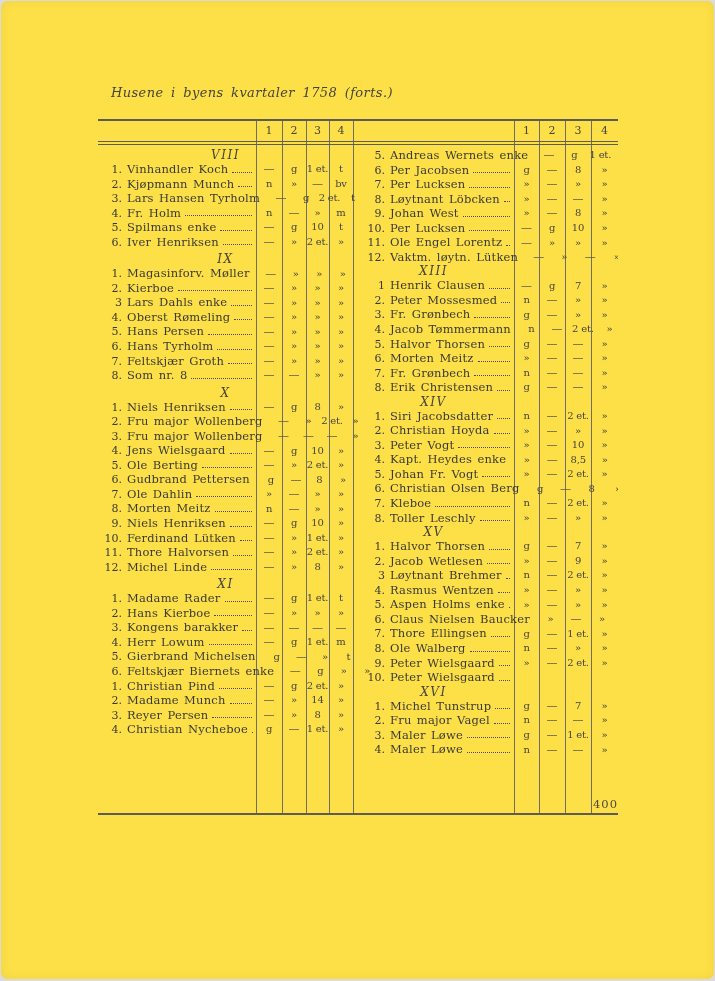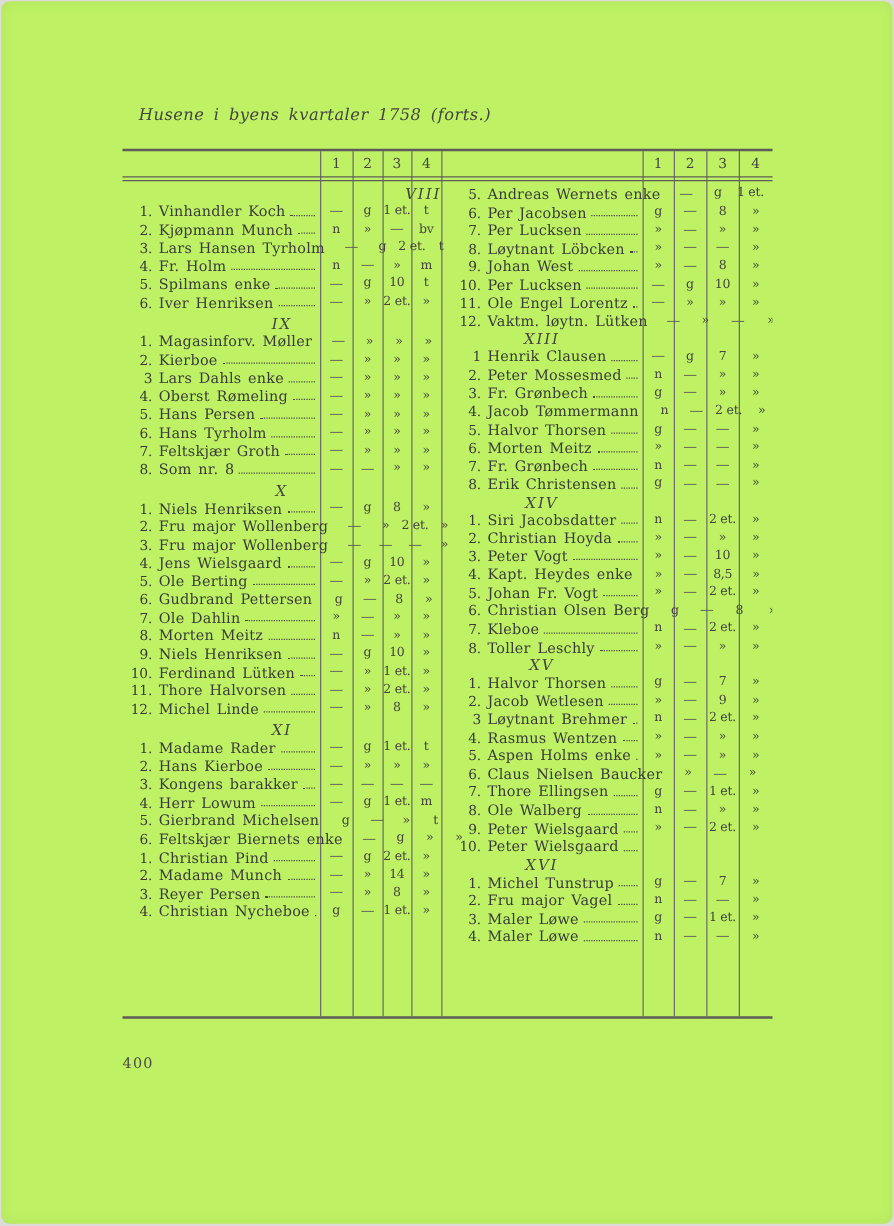--- a/index.html
+++ b/index.html
@@ -5,21 +5,21 @@
   html,body{margin:0;padding:0;}
   body{
     width:715px;height:981px;position:relative;
     background:#dcdbd7;
     font-family:"DejaVu Serif","Liberation Serif",serif;
     color:#3a3a38;
     overflow:hidden;
   }
   .page{
     position:absolute;left:1px;top:1px;right:1px;bottom:2px;
-    background:#bef264;
+    background:#fde047;
     border-radius:7px;
     box-shadow:inset 0 0 10px rgba(90,88,80,0.10);
   }
   .title{
     position:absolute;left:110px;top:84px;
     font-style:italic;font-size:13px;letter-spacing:.4px;word-spacing:3px;
     color:#45443f;white-space:nowrap;
   }
   .table{
     position:absolute;left:97px;top:118px;width:520px;height:696px;
@@ -41,21 +41,21 @@
   .half{display:flex;flex-direction:column;box-sizing:border-box;}
   .half-left{width:255px;}
   .half-right{width:265px;}
   .sec-head{
     height:14px;line-height:14px;text-align:center;
     font-style:italic;font-size:12px;letter-spacing:1.5px;color:#45443f;
     flex:none;
   }
   .half-left .sec-head{width:255px;margin-top:3px;}
   .half-right .sec-head{width:161px;}
-  .half-left .sec-head.first{margin-top:3px;text-align:right;}
+  .half-left .sec-head.first{margin-top:3px;}
   .row{
     height:14.55px;line-height:14px;display:flex;align-items:baseline;
     font-size:11.5px;flex:none;white-space:nowrap;
   }
   .half-right .row.first{margin-top:3px;}
   .num{flex:none;text-align:right;font-size:11px;color:#3a3a38;}
   .half-left .num{width:22px;margin-left:2px;}
   .half-right .num{width:24px;margin-left:8px;}
   .nm{flex:none;margin-left:5px;letter-spacing:.2px;word-spacing:1.5px;}
   .leader{
@@ -67,21 +67,21 @@
   .cell{
     flex:none;text-align:center;font-size:10px;color:#45443f;
     letter-spacing:-0.2px;overflow:visible;
   }
   .cell .dash{font-size:11px;color:#5a5954;}
   .half-left .c0{width:26px;} .half-left .c1{width:24px;}
   .half-left .c2{width:23px;} .half-left .c3{width:24px;}
   .half-right .c0{width:25px;} .half-right .c1{width:26px;}
   .half-right .c2{width:26px;} .half-right .c3{width:27px;}
   .page-number{
-    position:absolute;left:97px;width:520px;top:842px;text-align:left;
+    position:absolute;left:97px;width:520px;top:796px;text-align:right;
     font-size:11.5px;letter-spacing:1px;color:#4a4944;
   }
 </style>
 </head>
 <body>
 
 <div class="page">
   <div class="title">Husene i byens kvartaler 1758 (forts.)</div>
 
   <div class="table">

